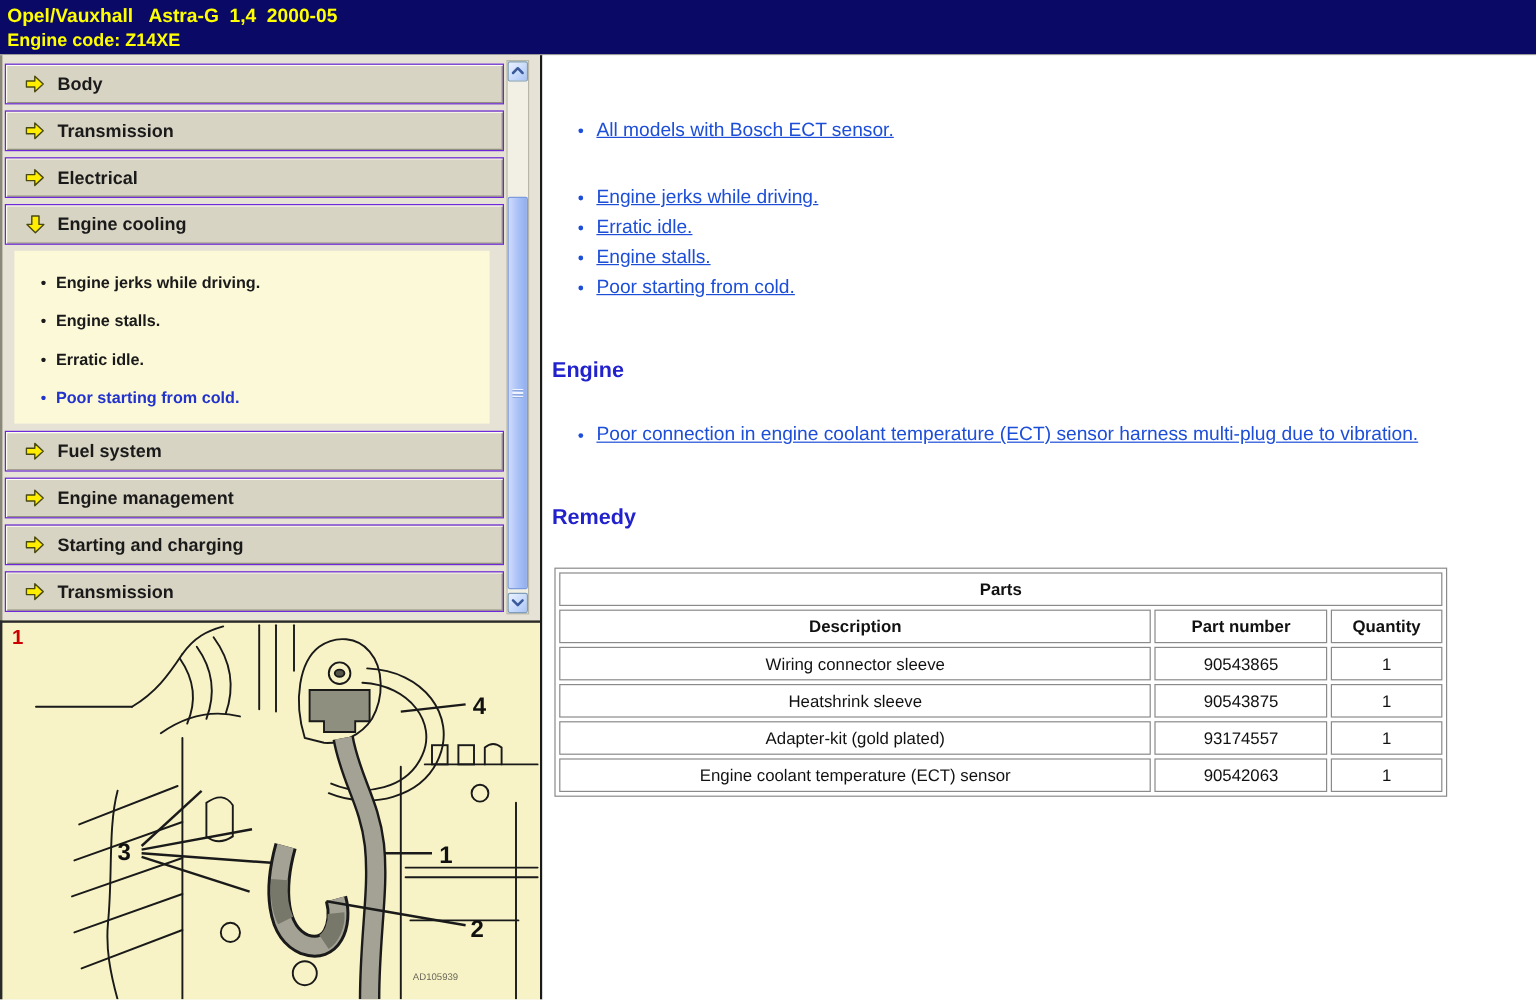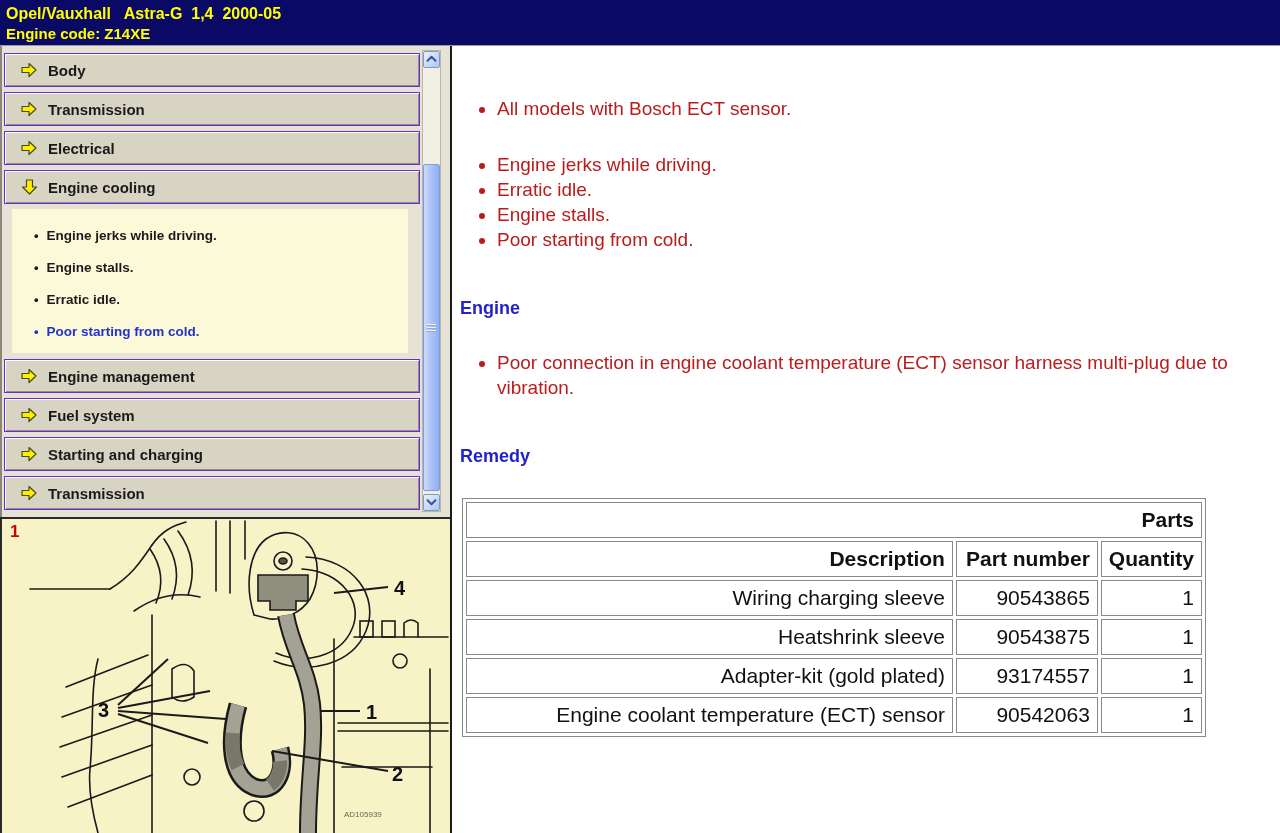--- a/index.html
+++ b/index.html
@@ -57,27 +57,27 @@
   text.callout { font:bold 20px "Liberation Sans",sans-serif; fill:#111; }
   text.figlabel { font:bold 17px "Liberation Sans",sans-serif; fill:#cc0000; }
   text.figcode { font:8px "Liberation Sans",sans-serif; fill:#6a685a; }
 
   
   .content { flex:1; background:#ffffff; padding:19px 4px 0 8px; overflow:hidden; }
   .h-purple { font-size:21px; font-weight:bold; color:#7b217b; }
   .h-blue { font-size:18px; font-weight:bold; color:#2222cc; }
   .content h2 { margin-top:46px; }
   .content ul { margin-top:31px; padding-left:37px; list-style:disc; }
-  .content ul li { font-size:19px; line-height:25px; color:#b91c1c; padding-right:2px; }
+  .content ul li { font-size:16px; line-height:25px; color:#1d4ed8; padding-right:2px;text-decoration:underline; }
 
   
   table.parts { margin:31px 0 0 2px; width:744px; border:1px solid #8a8a8a;
                 border-collapse:separate; border-spacing:3px; background:#fff; }
-  table.parts th, table.parts td { border:1px solid #8a8a8a; font-size:21px; color:#111;
-                padding:5px 7px; text-align:right; background:#fff; }
+  table.parts th, table.parts td { border:1px solid #8a8a8a; font-size:14px; color:#111;
+                padding:5px 7px; text-align:center; background:#fff; }
   th.parts-title { text-align:center; color:#cc1111; font-weight:bold; font-size:17px; padding:4px; }
   th.colhead { font-weight:bold; }
   .col-desc { width:488px; } .col-part { width:142px; } .col-qty { width:92px; }
 </style>
 </head>
 <body>
 
 <div class="app">
 
   <div class="vehicle-header">
@@ -132,28 +132,28 @@
             </div>
             <div class="sb-item selected">
               <span class="ilbl">Poor starting from cold.</span>
             </div>
           </div>
 
           <div class="sb-btn">
             <svg class="arrow" viewBox="0 0 17 16">
                 <polygon points="1,5.5 8,5.5 8,1.5 15,8 8,14.5 8,10.5 1,10.5" fill="#ffee00" stroke="#4a4a10" stroke-width="1.2" stroke-linejoin="round"></polygon>
               </svg>
+            <span class="lbl">Fuel system</span>
+          </div>
+
+          <div class="sb-btn">
+            <svg class="arrow" viewBox="0 0 17 16">
+                <polygon points="1,5.5 8,5.5 8,1.5 15,8 8,14.5 8,10.5 1,10.5" fill="#ffee00" stroke="#4a4a10" stroke-width="1.2" stroke-linejoin="round"></polygon>
+              </svg>
             <span class="lbl">Engine management</span>
-          </div>
-
-          <div class="sb-btn">
-            <svg class="arrow" viewBox="0 0 17 16">
-                <polygon points="1,5.5 8,5.5 8,1.5 15,8 8,14.5 8,10.5 1,10.5" fill="#ffee00" stroke="#4a4a10" stroke-width="1.2" stroke-linejoin="round"></polygon>
-              </svg>
-            <span class="lbl">Fuel system</span>
           </div>
 
           <div class="sb-btn">
             <svg class="arrow" viewBox="0 0 17 16">
                 <polygon points="1,5.5 8,5.5 8,1.5 15,8 8,14.5 8,10.5 1,10.5" fill="#ffee00" stroke="#4a4a10" stroke-width="1.2" stroke-linejoin="round"></polygon>
               </svg>
             <span class="lbl">Starting and charging</span>
           </div>
 
           <div class="sb-btn">
@@ -288,21 +288,21 @@
         <tbody>
             <tr>
           <th class="parts-title" colspan="3">Parts</th>
         </tr>
         <tr>
           <th class="colhead">Description</th>
           <th class="colhead">Part number</th>
           <th class="colhead">Quantity</th>
         </tr>
         <tr>
-          <td>Wiring charging sleeve</td>
+          <td>Wiring connector sleeve</td>
           <td>90543865</td>
           <td>1</td>
         </tr>
         <tr>
           <td>Heatshrink sleeve</td>
           <td>90543875</td>
           <td>1</td>
         </tr>
         <tr>
           <td>Adapter-kit (gold plated)</td>

